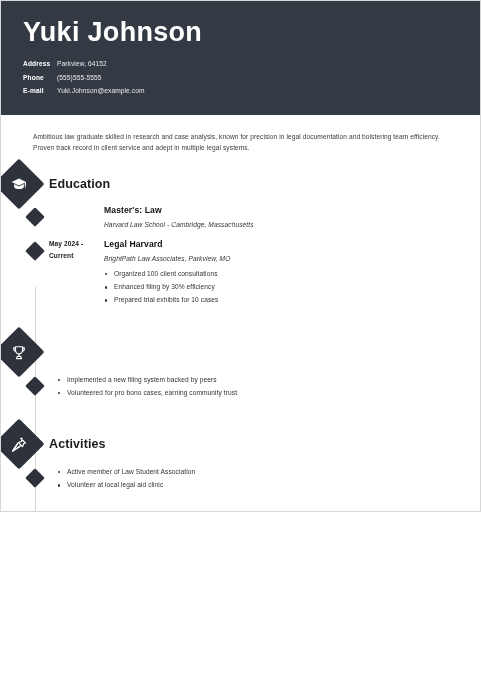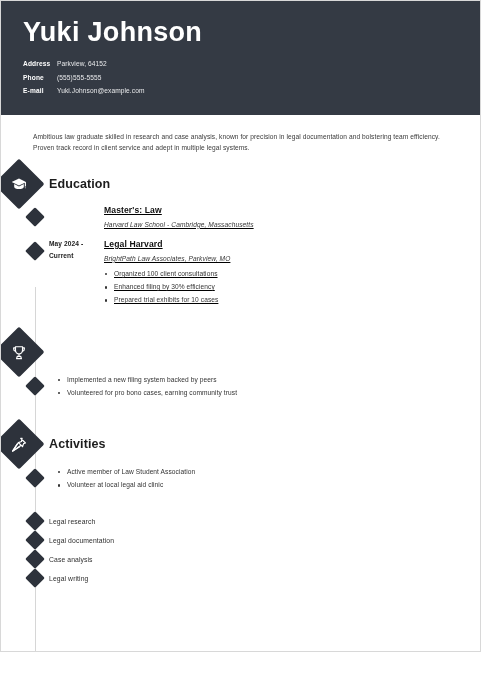--- a/index.html
+++ b/index.html
@@ -8,21 +8,21 @@
     width: 481px;
     height: 680px;
     background: #ffffff;
     font-family: "Liberation Sans", sans-serif;
     -webkit-font-smoothing: antialiased;
   }
 
   #resume-page {
     position: relative;
     width: 481px;
-    height: 652px;
+    height: 512px;
     background: #ffffff;
     overflow: hidden;
     border: 1px solid #d8d8d8;
   }
 
   
   .header {
     background: #343a44;
     padding: 16px 22px 14px 22px;
     color: #ffffff;
@@ -132,21 +132,20 @@
   }
 
   .entry {
     position: relative;
     min-height: 20px;
   }
 
   .entry-content {
     padding-left: 103px;
     padding-right: 19px;
-    text-decoration: underline;
   }
   .entry-content.with-date {
     padding-left: 103px;
   }
 
   .entry-date {
     position: absolute;
     left: 48px;
     width: 52px;
     font-size: 6.6px;

